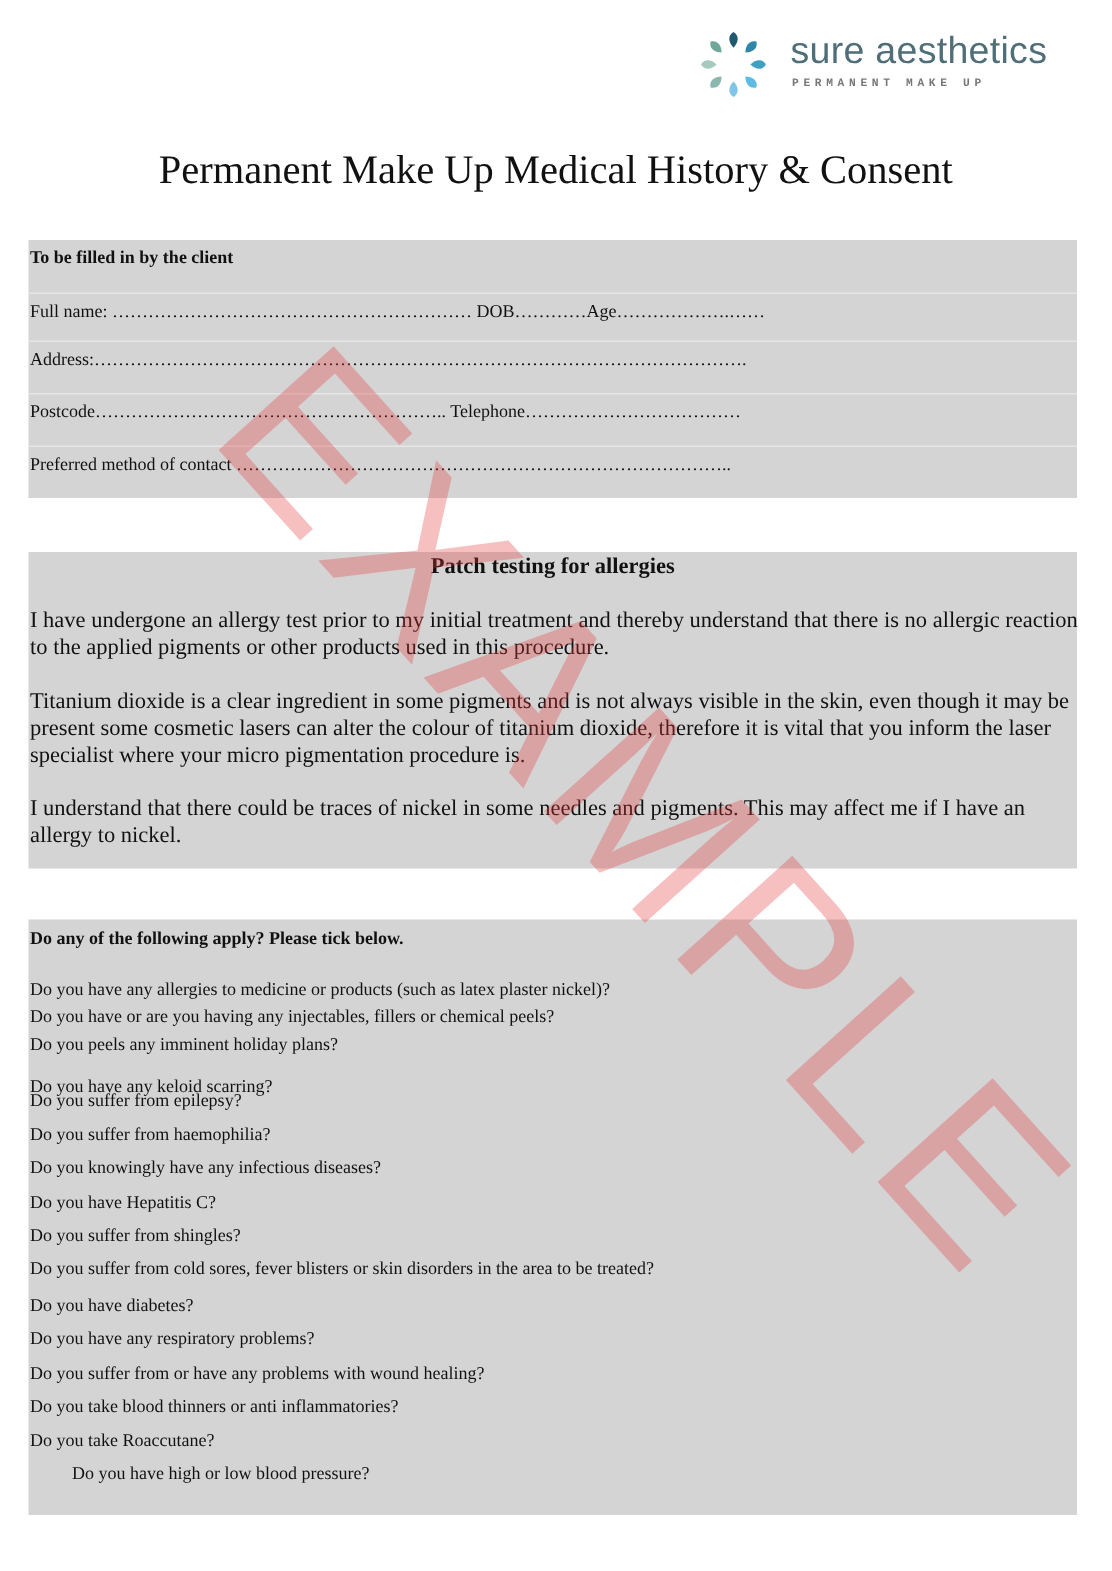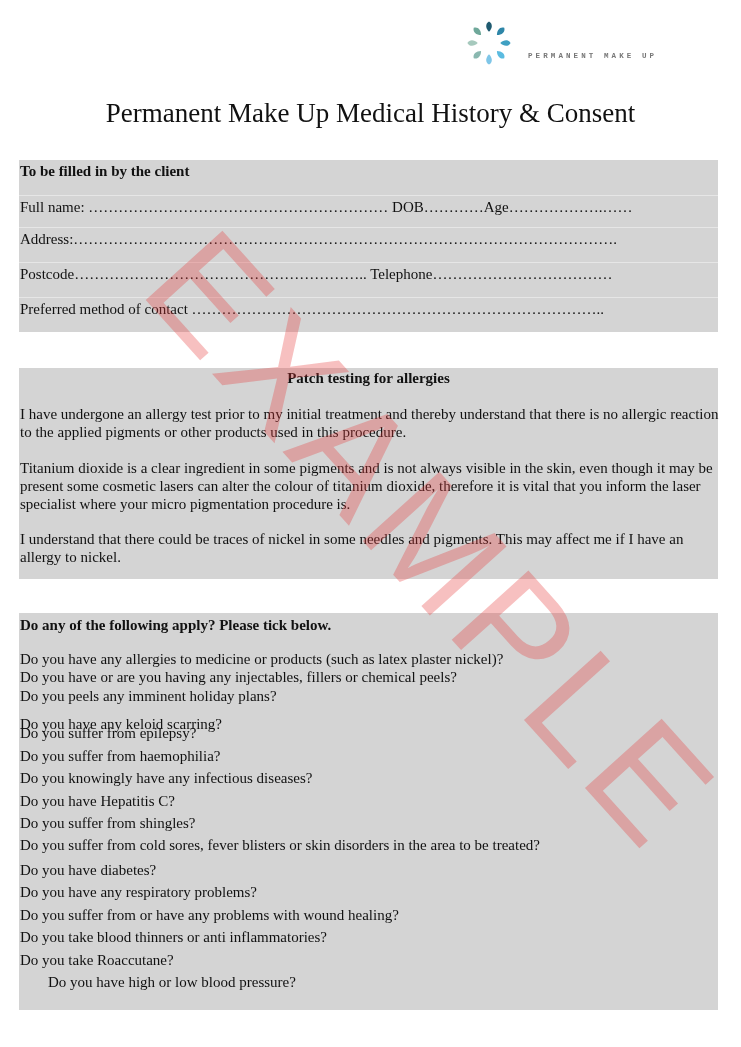--- a/index.html
+++ b/index.html
@@ -13,21 +13,21 @@
     font-size: 25px; color: #4f6e78; letter-spacing: 0.2px; white-space: nowrap; }
   .logo-tag { position: absolute; left: 64px; top: 34px; font-family: Liberation Mono, monospace;
     font-size: 7.5px; font-weight: bold; color: #777; letter-spacing: 3.1px; white-space: nowrap; }
   .title { position: absolute; left: 0; width: 741px; top: 98px; text-align: center; font-size: 27px; }
 
   .box { position: absolute; left: 19px; width: 699px; background: #d4d4d4; }
   .box1 { top: 160px; height: 172px; }
   .box2 { top: 368px; height: 211px; }
   .box3 { top: 613px; height: 397px; }
 
-  .txt { position: absolute; left: 20px; font-size: 15px; white-space: nowrap; line-height: 18px; }
+  .txt { position: absolute; left: 20px; font-size: 12px; white-space: nowrap; line-height: 18px; }
   .b { font-weight: bold; }
   .row-sep { position: absolute; left: 19px; width: 699px; height: 1px; background: #e6e6e6; }
   .para { position: absolute; left: 20px; width: 700px; font-size: 15px; line-height: 18px; white-space: normal; }
   .center { position: absolute; left: 19px; width: 699px; text-align: center; font-size: 15px; font-weight: bold; }
 
   .watermark { position: absolute; left: 60px; top: 430px; width: 700px; text-align: center;
     font-family: "Liberation Sans", "DejaVu Sans", sans-serif; font-size: 150px; letter-spacing: 8px;
     color: transparent; -webkit-text-stroke: 0; transform: rotate(48deg); transform-origin: center center;
     pointer-events: none; }
   .watermark span { color: rgba(230, 60, 60, 0.32); font-weight: 300; }
@@ -41,20 +41,21 @@
         <path d="M0,-5 C3,-2 3.5,2 0,4 C-3.5,2 -3,-2 0,-5 Z" fill="#1f5a70" transform="translate(25.0,8.0) rotate(180) scale(1.15)"></path>
         <path d="M0,-5 C3,-2 3.5,2 0,4 C-3.5,2 -3,-2 0,-5 Z" fill="#2e86a8" transform="translate(37.0,13.0) rotate(225) scale(1.15)"></path>
         <path d="M0,-5 C3,-2 3.5,2 0,4 C-3.5,2 -3,-2 0,-5 Z" fill="#3fa0c2" transform="translate(42.0,25.0) rotate(270) scale(1.15)"></path>
         <path d="M0,-5 C3,-2 3.5,2 0,4 C-3.5,2 -3,-2 0,-5 Z" fill="#5bbbe0" transform="translate(37.0,37.0) rotate(315) scale(1.15)"></path>
         <path d="M0,-5 C3,-2 3.5,2 0,4 C-3.5,2 -3,-2 0,-5 Z" fill="#7fc6e8" transform="translate(25.0,42.0) rotate(360) scale(1.15)"></path>
         <path d="M0,-5 C3,-2 3.5,2 0,4 C-3.5,2 -3,-2 0,-5 Z" fill="#8ab8b0" transform="translate(13.0,37.0) rotate(405) scale(1.15)"></path>
         <path d="M0,-5 C3,-2 3.5,2 0,4 C-3.5,2 -3,-2 0,-5 Z" fill="#a6c9bd" transform="translate(8.0,25.0) rotate(450) scale(1.15)"></path>
         <path d="M0,-5 C3,-2 3.5,2 0,4 C-3.5,2 -3,-2 0,-5 Z" fill="#6fa89a" transform="translate(13.0,13.0) rotate(495) scale(1.15)"></path>
       </g>
   </svg>
+  <div class="logo-name">sure aesthetics</div>
   <div class="logo-tag">PERMANENT MAKE UP</div>
 </div>
 
 <div class="title">Permanent Make Up Medical History &amp; Consent</div>
 
 <div class="box box1"></div>
 <div class="row-sep" style="top:195px"></div>
 <div class="row-sep" style="top:227px"></div>
 <div class="row-sep" style="top:262px"></div>
 <div class="row-sep" style="top:297px"></div>

